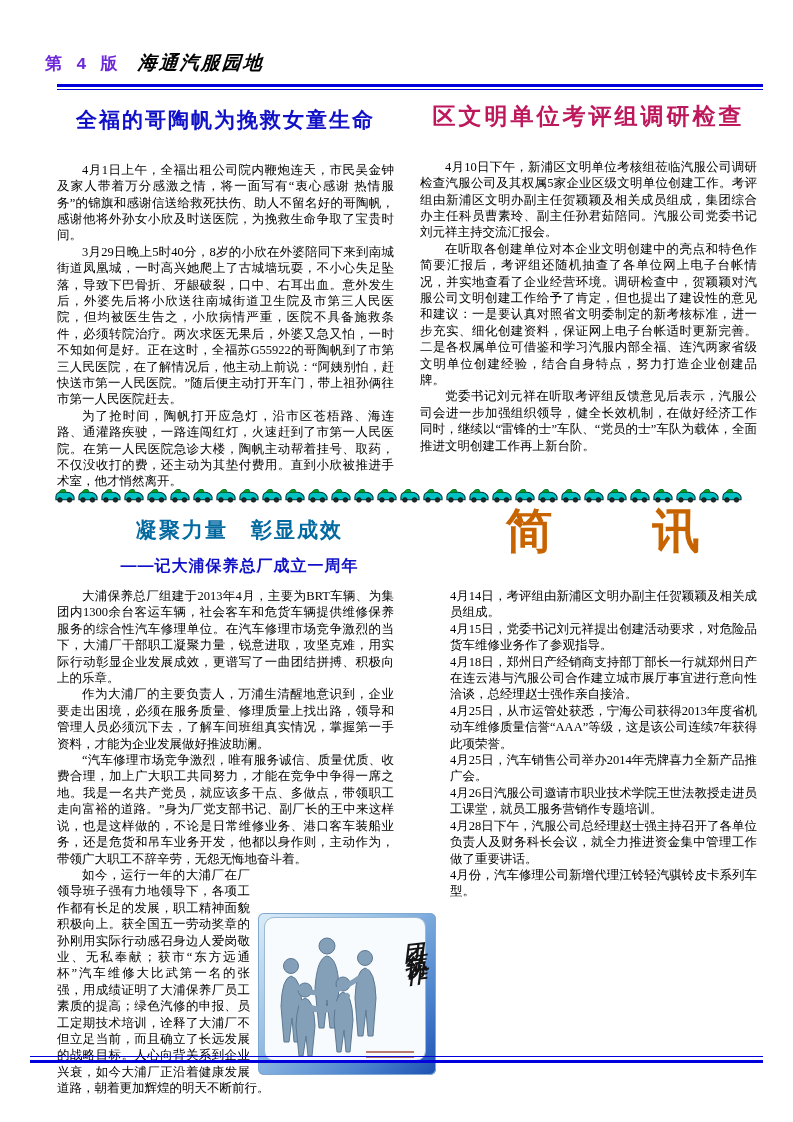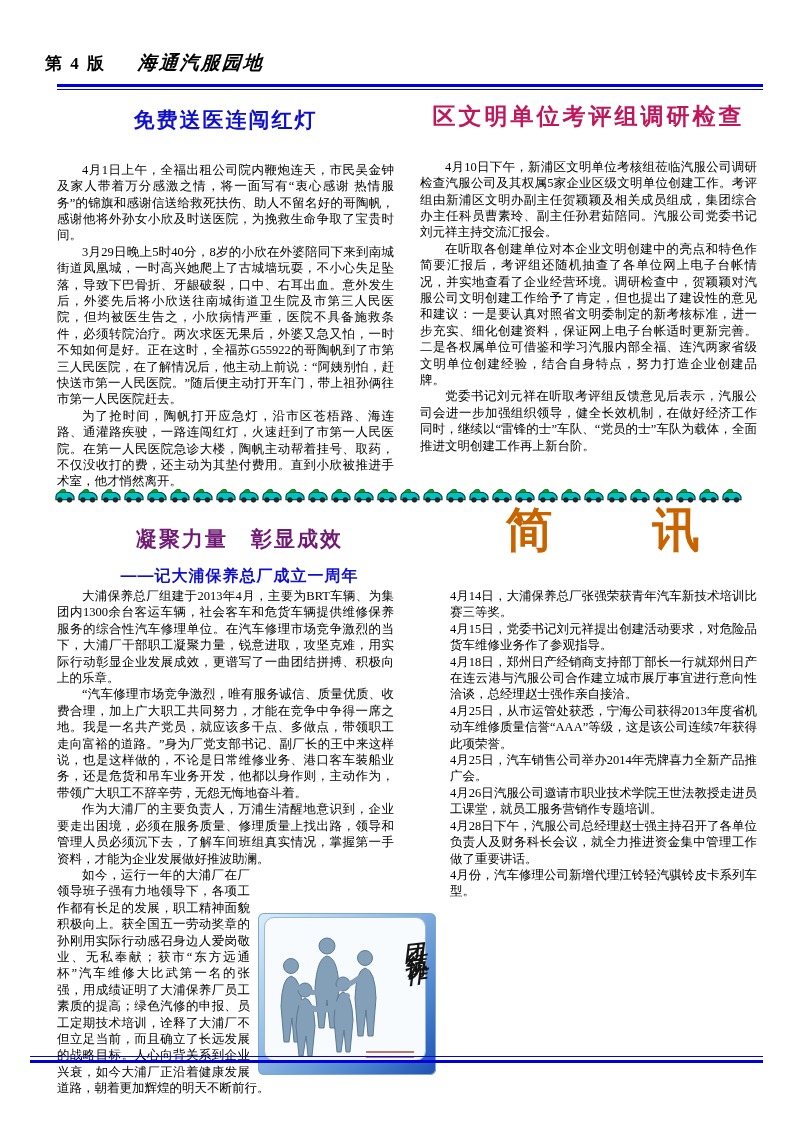--- a/index.html
+++ b/index.html
@@ -3,22 +3,22 @@
 <meta charset="utf-8">
 <style>
   html,body{margin:0;padding:0;background:#ffffff;}
   .page{
     position:relative; width:793px; height:1122px; background:#fff; overflow:hidden;
     font-family:"Liberation Serif", serif; color:#000;
   }
   
   .edition{
     position:absolute; left:45px; top:52px;
-    font-family:Liberation Serif, serif; font-weight:bold;
-    font-size:17px; letter-spacing:2px; color:#000000;
+    font-family:Liberation Mono, monospace; font-weight:bold;
+    font-size:17px; letter-spacing:2px; color:#6d28d9;
   }
   .masthead{
     position:absolute; left:138px; top:50px;
     font-family:"DejaVu Serif", serif; font-style:italic; font-weight:bold;
     font-size:19px; letter-spacing:2px; color:#000; transform:skewX(-4deg);
   }
   .rule{position:absolute; left:57px; right:30px;}
   .rule-top{top:84px;}
   .rule-top .thick{height:3px; background:#0000dd;}
   .rule-top .thin{height:1px; background:#0000dd; margin-top:2px;}
@@ -44,29 +44,29 @@
   .car-divider{
     position:absolute; left:40px; top:487px; width:715px; height:20px;
     display:flex; justify-content:center; gap:2px; overflow:hidden;
   }
   .car-icon{ flex:0 0 auto; width:21px; height:17px; }
 
   
   .feature-head{ position:absolute; left:57px; top:512px; width:365px; text-align:center; }
   .feature-title{
     font-family:"Liberation Sans", sans-serif; font-weight:bold;
-    color:#701a75; font-size:21px; letter-spacing:2px; margin:13px;
+    color:#0369a1; font-size:21px; letter-spacing:2px; margin:4px;
   }
   .feature-subtitle{
     font-family:"Liberation Sans", sans-serif; font-weight:bold;
     color:#0f10c8; font-size:16px; letter-spacing:1px; margin-top:12px;
   }
   .briefs-title{
     position:absolute; left:450px; top:505px; width:307px; text-align:center;
-    font-family:Liberation Serif, serif; font-weight:bold;
+    font-family:Liberation Sans, sans-serif; font-weight:bold;
     color:#c86400; font-size:47px; letter-spacing:2px; line-height:1.1;
   }
   .feature-col{ left:57px; top:588px; width:337px; }
   .briefs-col{ left:450px; top:588px; width:307px; }
 
   
   .photo{
     float:right; width:178px; height:162px; margin:46px -42px 4px 8px;
     position:relative; border-radius:6px;
     background:linear-gradient(135deg,#dcedf8 0%,#9cc4e6 35%,#4d84cd 75%,#1c50b4 100%);
@@ -93,21 +93,21 @@
   <div class="edition">第 4 版</div>
   <div class="masthead">海通汽服园地</div>
 
   <div class="rule rule-top">
     <div class="thick"></div>
     <div class="thin"></div>
   </div>
 
   <section class="col top-left-article">
     <h2 class="headline hl-blue" style="margin:0;">
-      <span class="line">免费送医连闯红灯</span>
+      <span class="line">全福的哥陶帆为挽救女童生命</span>
     </h2>
     <div class="article-body">
 
     <p class="body-p">4月1日上午，全福出租公司院内鞭炮连天，市民吴金钟及家人带着万分感激之情，将一面写有“衷心感谢 热情服务”的锦旗和感谢信送给救死扶伤、助人不留名好的哥陶帆，感谢他将外孙女小欣及时送医院，为挽救生命争取了宝贵时间。</p>
         <p class="body-p">3月29日晚上5时40分，8岁的小欣在外婆陪同下来到南城街道凤凰城，一时高兴她爬上了古城墙玩耍，不小心失足坠落，导致下巴骨折、牙龈破裂，口中、右耳出血。意外发生后，外婆先后将小欣送往南城街道卫生院及市第三人民医院，但均被医生告之，小欣病情严重，医院不具备施救条件，必须转院治疗。两次求医无果后，外婆又急又怕，一时不知如何是好。正在这时，全福苏G55922的哥陶帆到了市第三人民医院，在了解情况后，他主动上前说：“阿姨别怕，赶快送市第一人民医院。”随后便主动打开车门，带上祖孙俩往市第一人民医院赶去。</p>
         <p class="body-p">为了抢时间，陶帆打开应急灯，沿市区苍梧路、海连路、通灌路疾驶，一路连闯红灯，火速赶到了市第一人民医院。在第一人民医院急诊大楼，陶帆主动帮着挂号、取药，不仅没收打的费，还主动为其垫付费用。直到小欣被推进手术室，他才悄然离开。</p>
       </div>
   </section>
 
   <section class="col top-right-article">
@@ -370,22 +370,22 @@
     <div class="feature-title">凝聚力量　彰显成效</div>
     <div class="feature-subtitle">——记大浦保养总厂成立一周年</div>
   </div>
 
   <div class="briefs-title">简　　讯</div>
 
   <section class="col feature-col">
     <div>
 
     <p class="body-p">大浦保养总厂组建于2013年4月，主要为BRT车辆、为集团内1300余台客运车辆，社会客车和危货车辆提供维修保养服务的综合性汽车修理单位。在汽车修理市场竞争激烈的当下，大浦厂干部职工凝聚力量，锐意进取，攻坚克难，用实际行动彰显企业发展成效，更谱写了一曲团结拼搏、积极向上的乐章。</p>
+        <p class="body-p">作为大浦厂的主要负责人，万浦生清醒地意识到，企业要走出困境，必须在服务质量、修理质量上找出路，领导和管理人员必须沉下去，了解车间班组真实情况，掌握第一手资料，才能为企业发展做好推波助澜。</p>
         <p class="body-p">“汽车修理市场竞争激烈，唯有服务诚信、质量优质、收费合理，加上广大职工共同努力，才能在竞争中争得一席之地。我是一名共产党员，就应该多干点、多做点，带领职工走向富裕的道路。”身为厂党支部书记、副厂长的王中来这样说，也是这样做的，不论是日常维修业务、港口客车装船业务，还是危货和吊车业务开发，他都以身作则，主动作为，带领广大职工不辞辛劳，无怨无悔地奋斗着。</p>
-        <p class="body-p">作为大浦厂的主要负责人，万浦生清醒地意识到，企业要走出困境，必须在服务质量、修理质量上找出路，领导和管理人员必须沉下去，了解车间班组真实情况，掌握第一手资料，才能为企业发展做好推波助澜。</p>
       </div>
     <div>
       <div class="photo">
         <div class="photo-inner">
           <svg width="160" height="142" viewBox="0 0 160 142">
             <g stroke="#5d7892" stroke-width="1" fill="#84a0b8">
               <circle cx="62" cy="28" r="8"></circle>
               <path d="M50 70 q2 -30 12 -32 q11 2 12 32 l-4 40 h-5 l-3 -28 l-3 28 h-5 z"></path>
               <circle cx="26" cy="48" r="7.5"></circle>
               <path d="M16 88 q1 -28 10 -30 q10 2 11 30 l-3 36 h-5 l-2 -24 l-3 24 h-5 z"></path>
@@ -406,21 +406,21 @@
           <span class="fp" style="display:block;"></span>
           <span class="fp" style="display:block; width:60px;"></span>
         </span>
       </div>
       <p class="body-p">如今，运行一年的大浦厂在厂领导班子强有力地领导下，各项工作都有长足的发展，职工精神面貌积极向上。获全国五一劳动奖章的孙刚用实际行动感召身边人爱岗敬业、无私奉献；获市“东方远通杯”汽车维修大比武第一名的张强，用成绩证明了大浦保养厂员工素质的提高；绿色汽修的申报、员工定期技术培训，诠释了大浦厂不但立足当前，而且确立了长远发展的战略目标。人心向背关系到企业兴衰，如今大浦厂正沿着健康发展道路，朝着更加辉煌的明天不断前行。</p>
     </div>
   </section>
 
   <section class="col briefs-col">
 
-      <p class="brief-p">4月14日，大浦保养总厂张强荣获青年汽车新技术培训比赛三等奖。</p>
+      <p class="brief-p">4月14日，考评组由新浦区文明办副主任贺颖颖及相关成员组成。</p>
       <p class="brief-p">4月15日，党委书记刘元祥提出创建活动要求，对危险品货车维修业务作了参观指导。</p>
       <p class="brief-p">4月18日，郑州日产经销商支持部丁部长一行就郑州日产在连云港与汽服公司合作建立城市展厅事宜进行意向性洽谈，总经理赵士强作亲自接洽。</p>
       <p class="brief-p">4月25日，从市运管处获悉，宁海公司获得2013年度省机动车维修质量信誉“AAA”等级，这是该公司连续7年获得此项荣誉。</p>
       <p class="brief-p">4月25日，汽车销售公司举办2014年壳牌喜力全新产品推广会。</p>
       <p class="brief-p">4月26日汽服公司邀请市职业技术学院王世法教授走进员工课堂，就员工服务营销作专题培训。</p>
       <p class="brief-p">4月28日下午，汽服公司总经理赵士强主持召开了各单位负责人及财务科长会议，就全力推进资金集中管理工作做了重要讲话。</p>
       <p class="brief-p">4月份，汽车修理公司新增代理江铃轻汽骐铃皮卡系列车型。</p>
     </section>
 
   <div class="rule rule-bottom">

